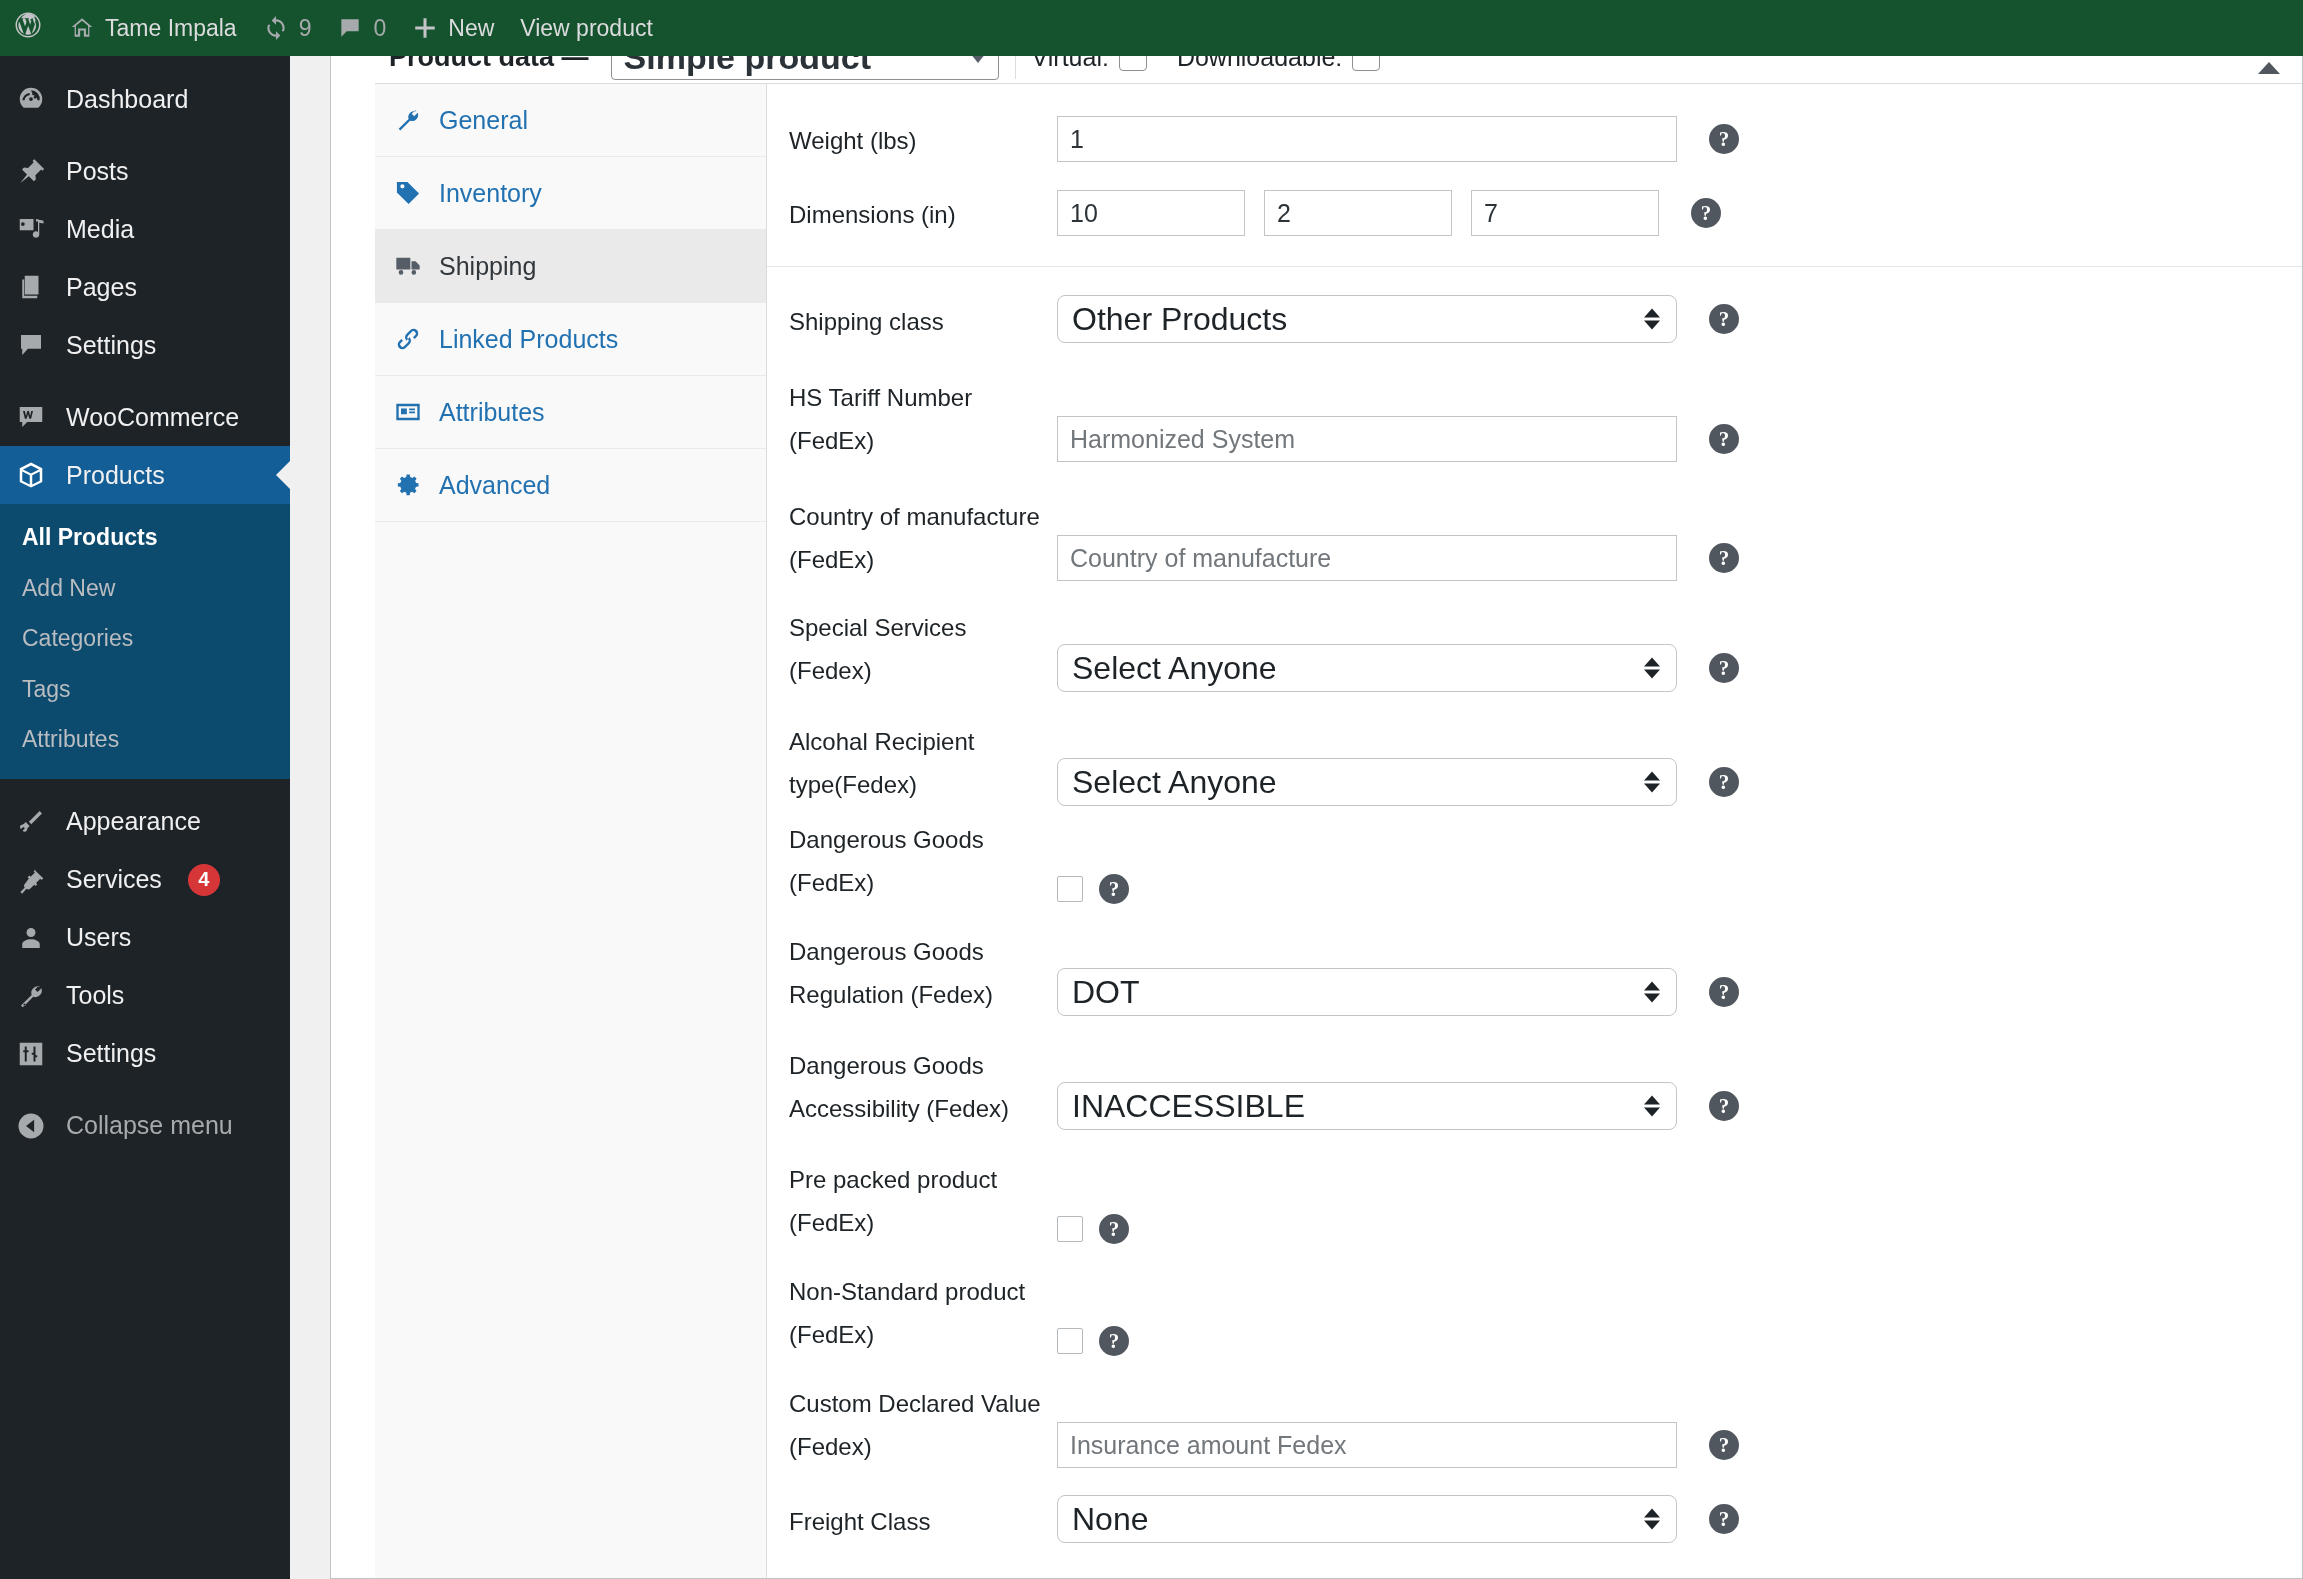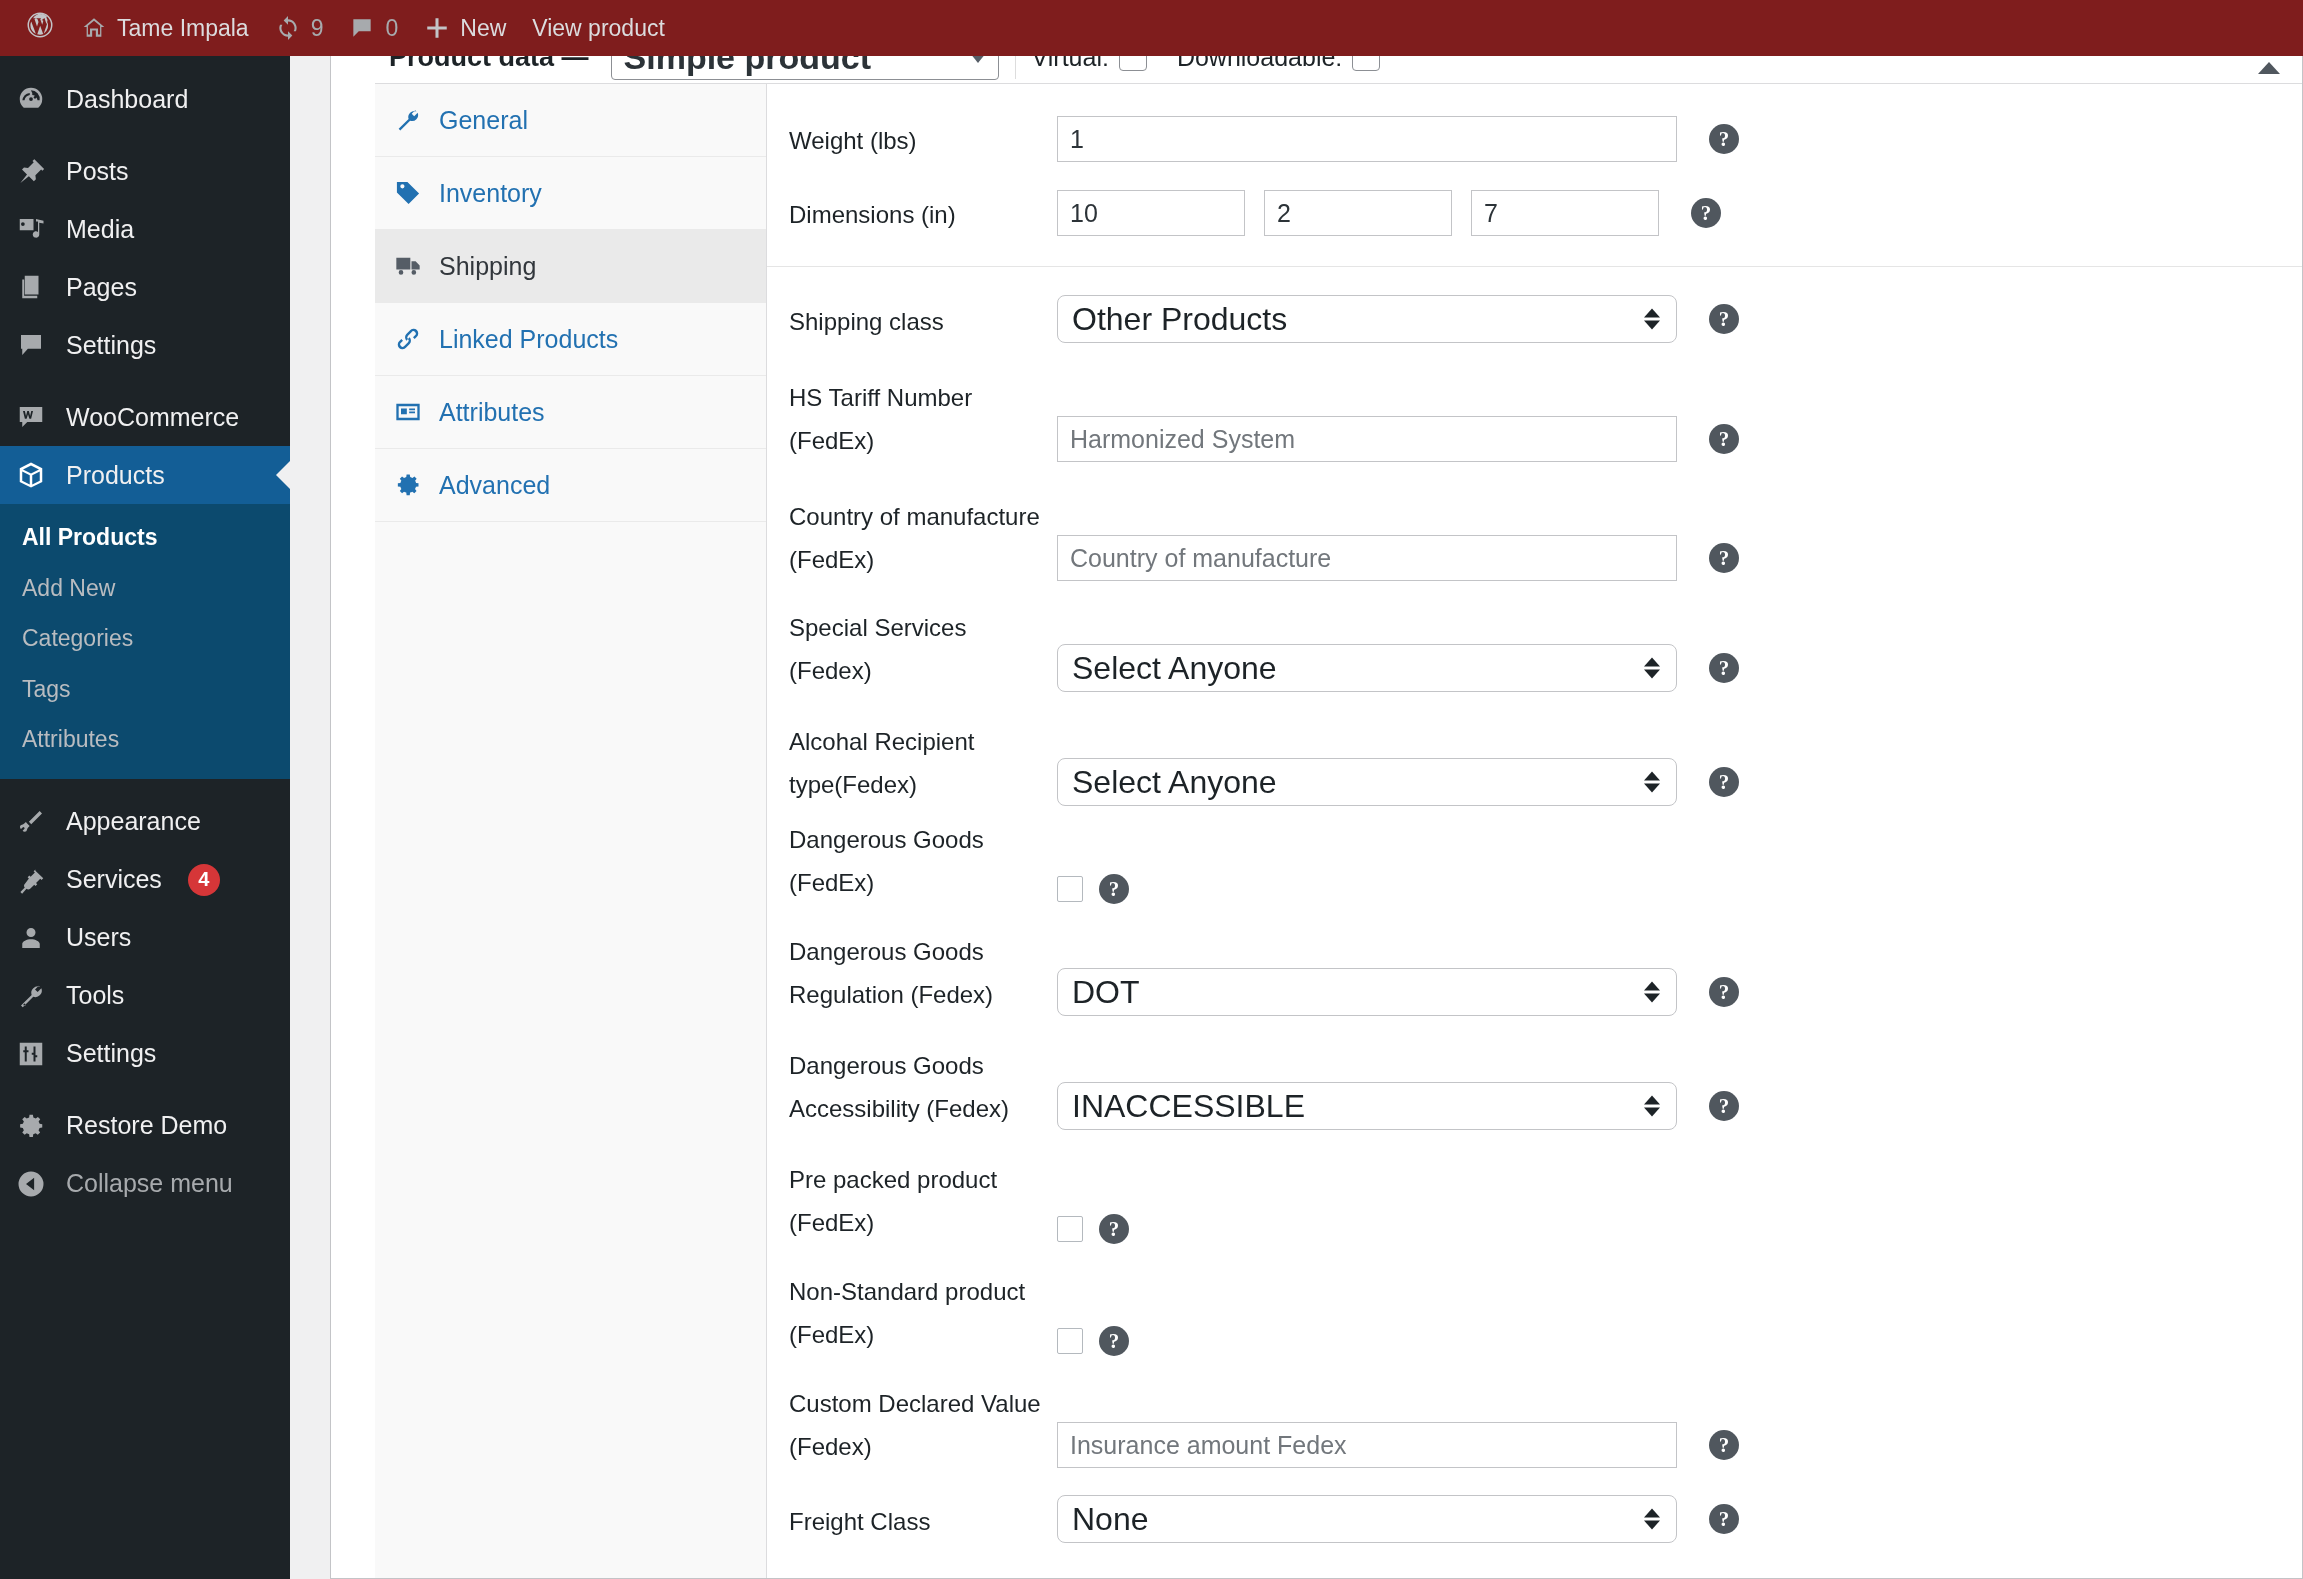--- a/index.html
+++ b/index.html
@@ -7,23 +7,23 @@
     width: 2303px; height: 1579px;
     font-family: "Liberation Sans", sans-serif;
     background: #f0f0f1;
     overflow: hidden;
   }
 
   
   #adminbar {
     position: absolute; top: 0; left: 0;
     width: 2303px; height: 56px;
-    background: #7f1d1d;
+    background: #14532d;
     display: flex; align-items: center;
-    padding-left: 12px;
+    padding-left: 0;
     z-index: 50;
   }
   .ab-item {
     display: flex; align-items: center; gap: 10px;
     height: 56px; padding: 0 13px;
     color: #c3c4c7; font-size: 23px; white-space: nowrap;
   }
   .ab-item .ab-label { color: #dcdcde; }
   .ab-count { color: #a7aaad; }
   .wp-logo { width: 30px; height: 30px; }
@@ -394,28 +394,20 @@
     <span class="mi-ico">
       <svg viewBox="0 0 24 24">
           <path d="M3 3h18v18H3V3zm4 3v3H5.8v1.6H7V18h1.6v-7.4H10V9H8.6V6H7zm7 0v5h-1.4v1.6H14V18h1.6v-3.4H17V13h-1.4V6H14z"></path>
         </svg>
     </span>
     <span>Settings</span>
   </div>
 
   <div class="menu-sep"></div>
 
-  <div class="menu-item">
-    <span class="mi-ico">
-      <svg viewBox="0 0 24 24">
-          <path d="M12 8.4a3.6 3.6 0 100 7.2 3.6 3.6 0 000-7.2zm9 2.1l-2.1-.3a7 7 0 00-.8-1.9l1.3-1.7-1.9-1.9-1.7 1.3a7 7 0 00-1.9-.8L13.5 3h-2.7l-.3 2.2a7 7 0 00-1.9.8L6.9 4.7 5 6.6l1.3 1.7a7 7 0 00-.8 1.9L3.3 10.5v2.7l2.2.3c.2.7.5 1.3.8 1.9L5 17.1l1.9 1.9 1.7-1.3c.6.4 1.2.6 1.9.8l.3 2.2h2.7l.3-2.2c.7-.2 1.3-.4 1.9-.8l1.7 1.3 1.9-1.9-1.3-1.7c.4-.6.6-1.2.8-1.9l2.2-.3v-2.7z"></path>
-        </svg>
-    </span>
-    <span>Restore Demo</span>
-  </div>
 
   <div class="menu-item collapse">
     <span class="mi-ico">
       <svg viewBox="0 0 24 24">
           <path d="M12 2a10 10 0 100 20 10 10 0 000-20zm2.5 5v10L8 12l6.5-5z"></path>
         </svg>
     </span>
     <span>Collapse menu</span>
   </div>
 

